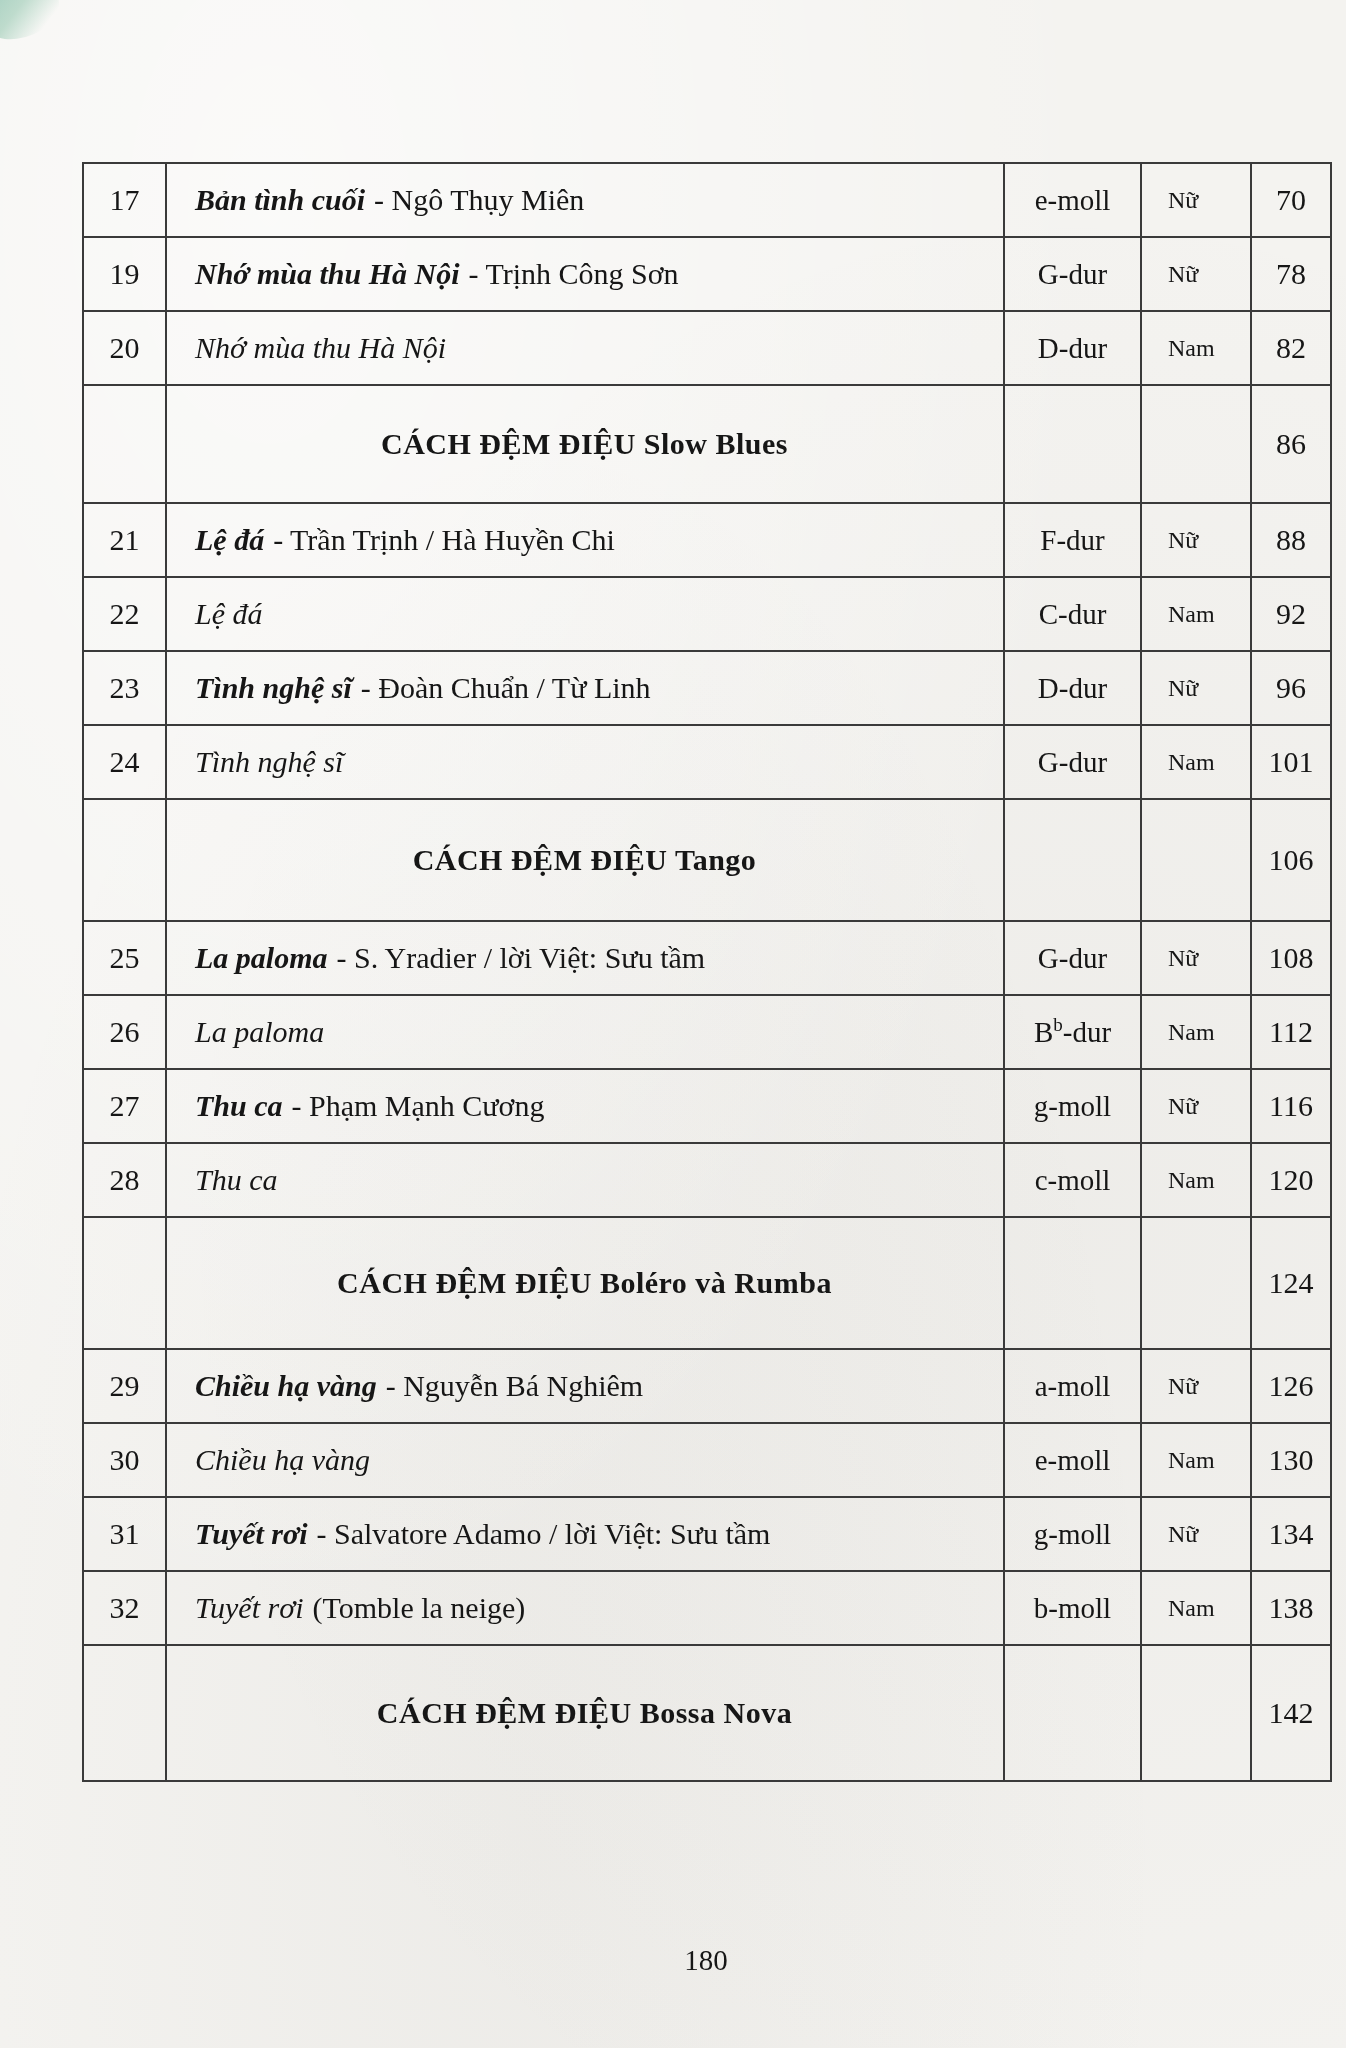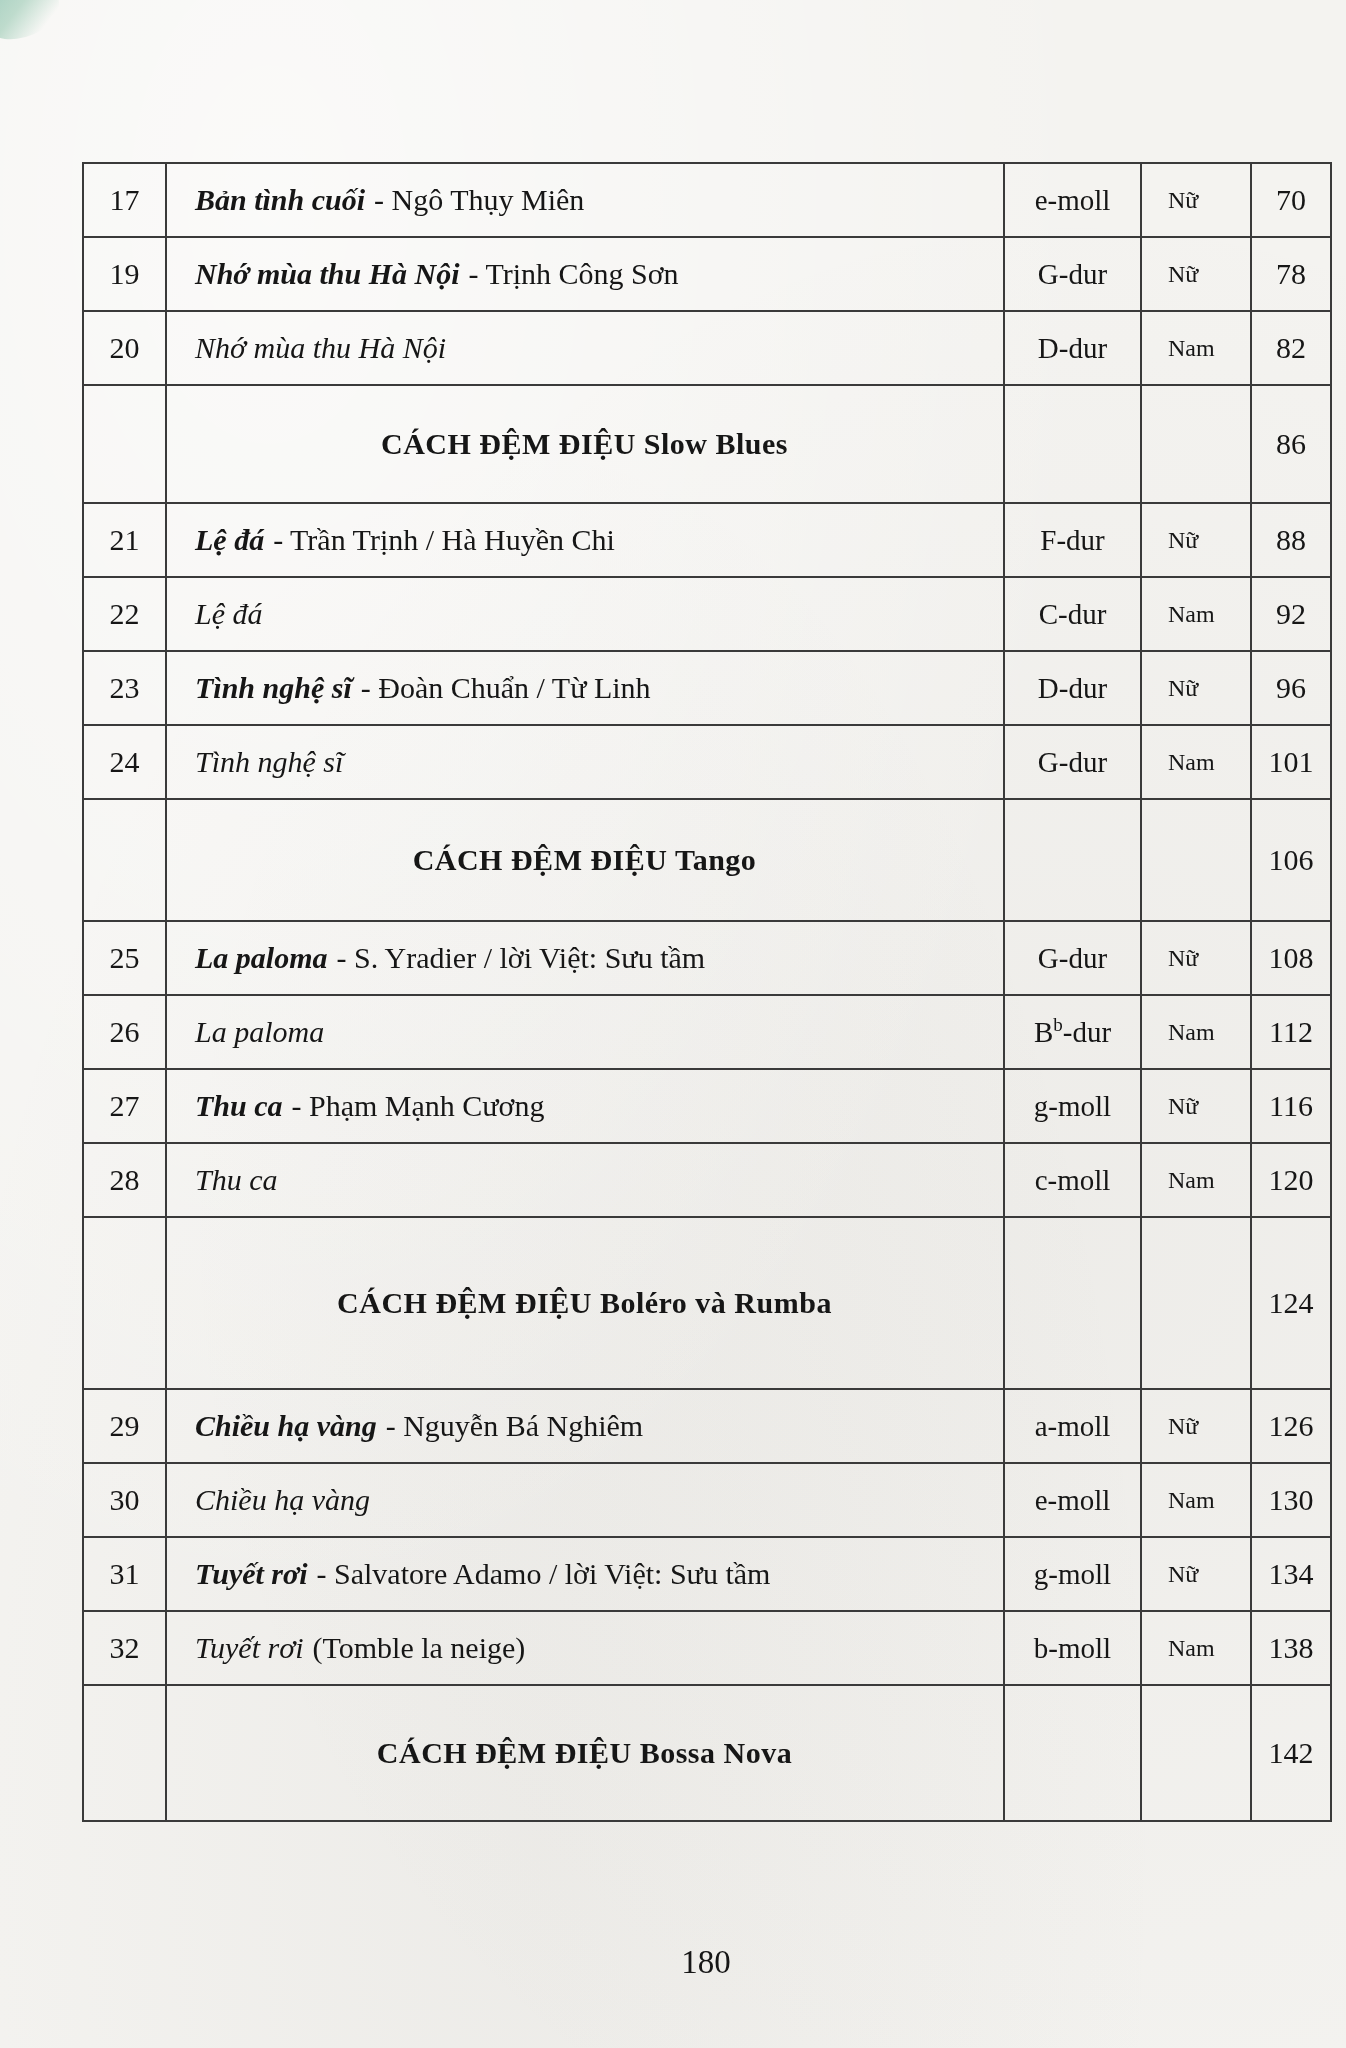--- a/index.html
+++ b/index.html
@@ -36,21 +36,21 @@
   }
   td {
     border: 2px solid #3a3a3a;
     vertical-align: middle;
     overflow: hidden;
     white-space: nowrap;
   }
   tr.song-row  { height: 74px; }
   tr.sec-0 { height: 118px; }
   tr.sec-1 { height: 122px; }
-  tr.sec-2 { height: 172px; border-radius: 21px; }
+  tr.sec-2 { height: 132px; border-radius: 21px; }
   tr.sec-3 { height: 136px; margin-top: 7px; }
   .c-num   { text-align: center; font-size: 30px; }
   .c-title { padding-left: 28px; font-size: 30px; }
   .c-key   { text-align: center; font-size: 29px; }
   .c-voice { padding-left: 26px; font-size: 24px; }
   .c-page  { text-align: center; font-size: 30px; }
   .song-title { font-style: italic; font-weight: normal; }
   .song-title.bold { font-weight: bold; }
   .song-rest { margin-left: 9px; }
   .section-label {
@@ -58,21 +58,21 @@
     text-align: center;
     font-weight: bold;
     font-size: 30px;
     letter-spacing: 0.5px;
   }
   .c-key sup { font-size: 19px; line-height: 0; }
   .footer-page {
     position: absolute;
     top: 1944px; left: 82px; width: 1248px;
     text-align: center;
-    font-size: 33px;
+    font-size: 29px;
   }
 </style>
 </head>
 <body>
 
 <div class="paper-texture"></div>
 <div class="corner-smudge"></div>
 
 <table class="toc">
   <colgroup>

